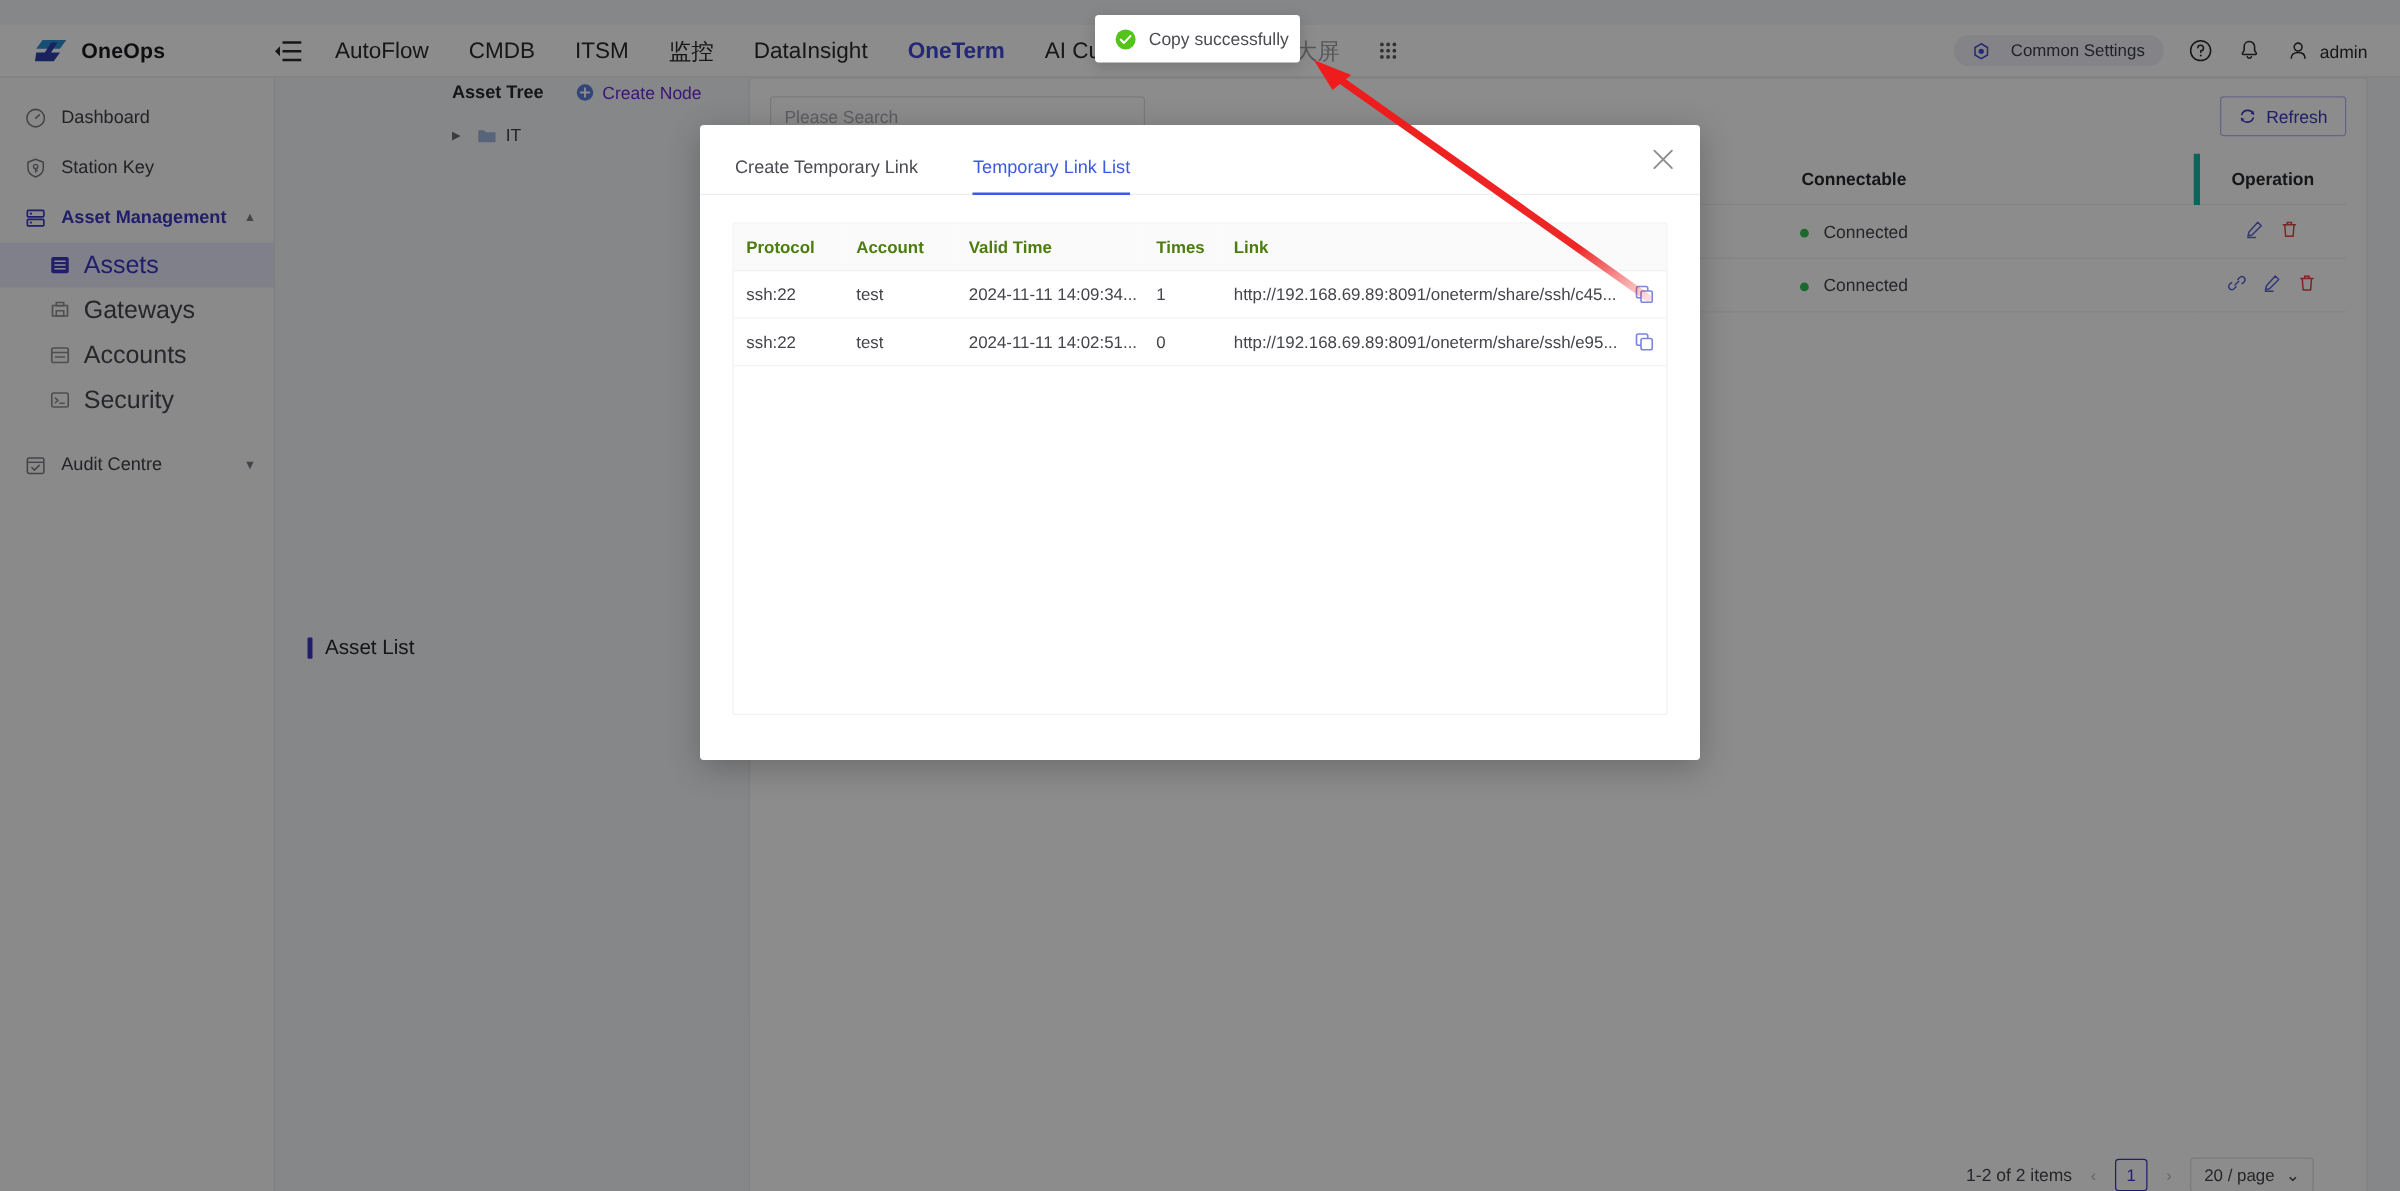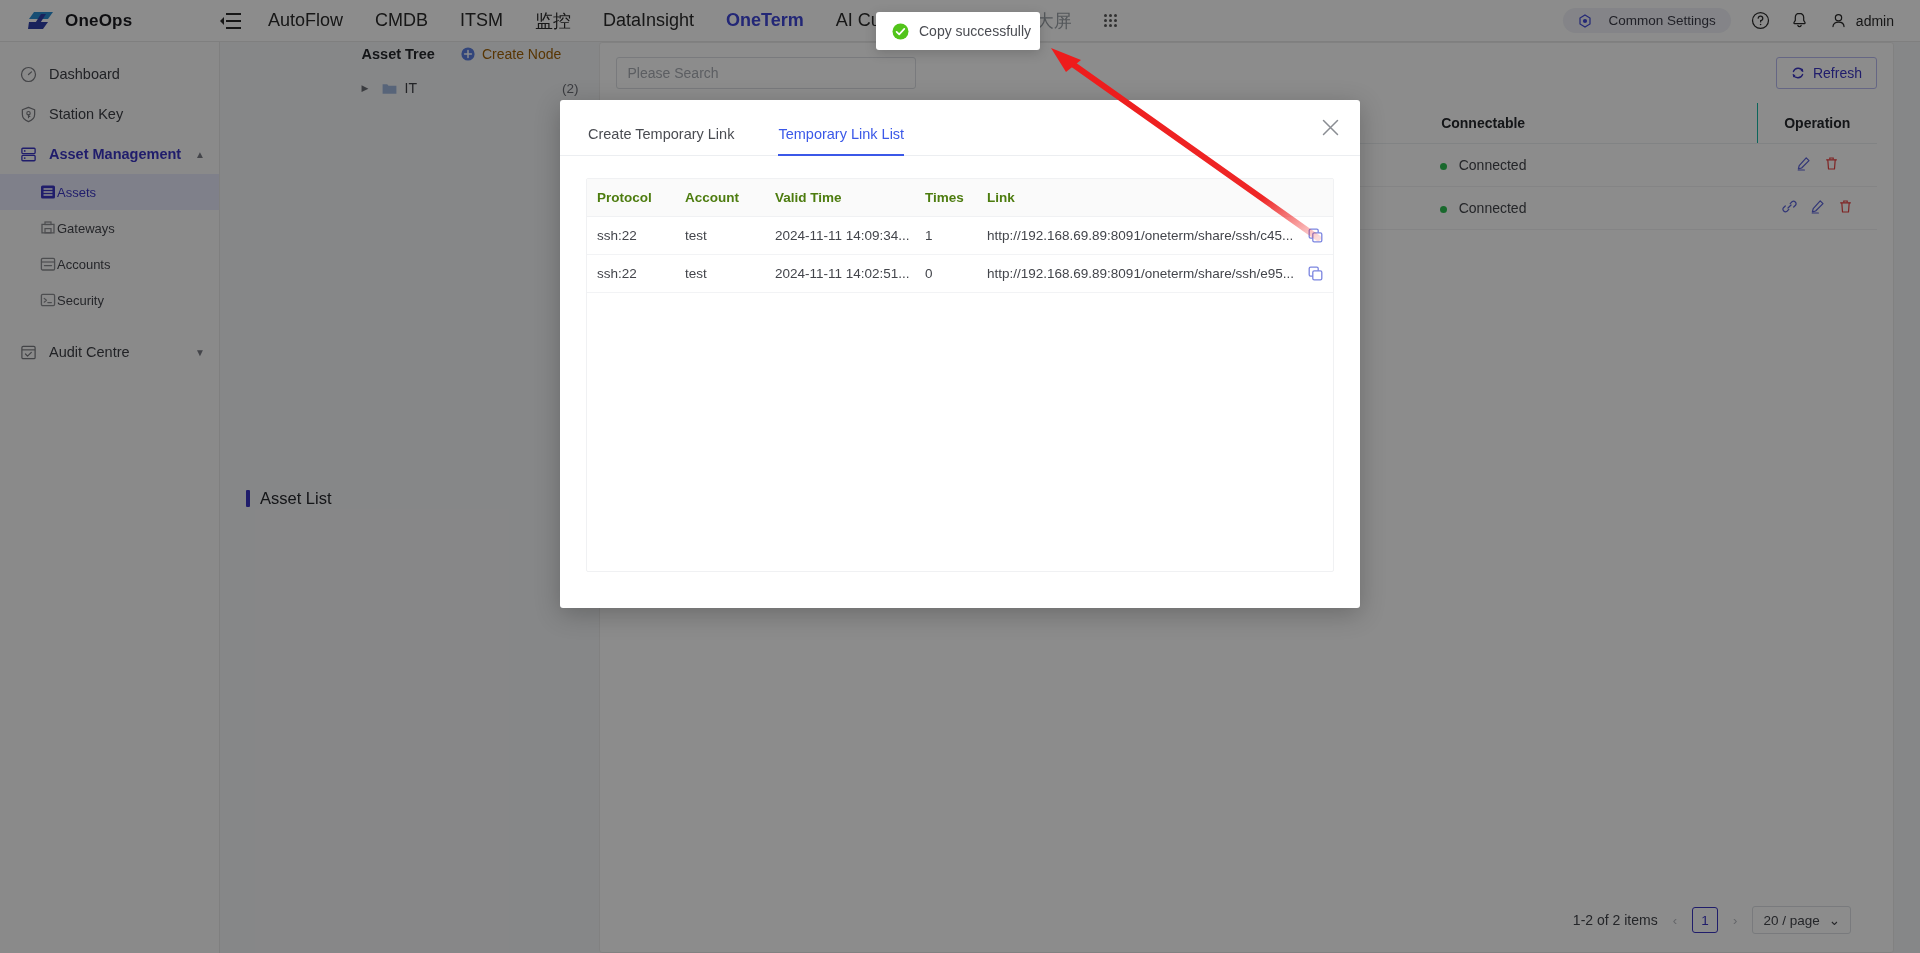--- a/index.html
+++ b/index.html
@@ -21,20 +21,21 @@
     position: absolute; inset: 0;
     background: rgba(0,0,0,0.45);
     z-index: 50;
   }
 
   
   .header {
     position: relative; height: 42px; background: #ffffff;
     display: flex; align-items: center;
     border-bottom: 1px solid #e8e8e8;
+    margin-top: 20px;
   }
   .brand {
     width: 220px; display: flex; align-items: center; gap: 11px;
     padding-left: 28px; flex: none;
   }
   .brand-logo { width: 26px; height: 20px; flex: none; }
   .brand-name { font-size: 17px; font-weight: bold; color: #1b1b1f; letter-spacing: .2px; }
   .collapse-btn {
     width: 22px; height: 18px; margin-right: 26px;
     display: flex; align-items: center; flex: none;
@@ -67,40 +68,40 @@
   .side-item {
     display: flex; align-items: center; gap: 12px;
     height: 40px; padding: 0 14px 0 20px;
     font-size: 14.5px; color: #3e4046;
   }
   .side-item .ic { width: 17px; height: 17px; flex: none; opacity: .72; }
   .side-item.group-open { color: #3b36c4; font-weight: bold; }
   .side-item.group-open .ic { opacity: 1; }
   .side-item .caret { margin-left: auto; font-size: 10px; color: #7c7f87; }
   .side-sub {
-    display: flex; align-items: center; gap: 1px;
-    height: 36px; padding-left: 40px; font-size: 13px; color: #45474d;
+    display: flex; align-items: center; gap: 11px;
+    height: 36px; padding-left: 40px; font-size: 20px; color: #45474d;
   }
   .side-sub .ic { width: 16px; height: 16px; flex: none; opacity: .62; }
   .side-sub.selected { background: #e7e9fb; color: #3b36c4; }
   .side-sub.selected .ic { opacity: 1; }
 
   .content { flex: 1; display: flex; flex-direction: row; min-width: 0; position: relative; }
   .page-title-row {
     display: flex; align-items: center; gap: 10px;
     padding: 16px 0 14px 26px;
   }
   .title-bar-accent { width: 4px; height: 17px; background: #3b36c4; border-radius: 1px; }
   .page-title { font-size: 16.5px; color: #26282d; }
 
   .panes { flex: 1; display: flex; padding: 0 26px 0 26px; gap: 0; min-height: 0; }
   .tree-pane { width: 225px; flex: none; padding-top: 4px; }
   .tree-head { display: flex; align-items: center; gap: 0; padding: 0 4px 12px 4px; }
   .tree-head-title { font-size: 14.5px; font-weight: bold; color: #26282d; }
-  .create-node { margin-left: 26px; display: flex; align-items: center; gap: 7px; font-size: 14px; color: #a16207; }
+  .create-node { margin-left: 26px; display: flex; align-items: center; gap: 7px; font-size: 14px; color: #6d28d9; }
   .plus-ic { width: 14px; height: 14px; }
   .tree-row { display: flex; align-items: center; gap: 8px; padding: 6px 4px; font-size: 14px; color: #3e4046; }
   .tree-arrow { width: 12px; color: #6b6e75; font-size: 9px; }
   .folder-ic { width: 15px; height: 13px; }
   .tree-count { margin-left: auto; font-size: 13.5px; color: #6b6e75; }
 
   .splitter { width: 16px; flex: none; position: relative; }
   .grip { position: absolute; top: 406px; left: 5px; display: flex; gap: 3px; }
   .grip i { width: 2px; height: 22px; background: #6f7177; display: block; }
 
@@ -117,21 +118,21 @@
   }
   .refresh-btn {
     margin-left: auto; height: 32px; border: 1px solid #b9bbf0; border-radius: 3px;
     display: flex; align-items: center; gap: 8px; padding: 0 14px;
     color: #3b36c4; font-size: 14px; background: #fff;
   }
   .bg-table { width: 100%; border-collapse: collapse; table-layout: fixed; }
   .bg-table th {
     font-size: 14px; font-weight: bold; color: #26282d; text-align: left;
     padding: 11px 12px; border-bottom: 1px solid #eceef1; background: #fff;
-    border-right: 1px solid #14b8a6;
+    border-right: 5px solid #14b8a6;
   }
   .bg-table td {
     font-size: 14px; color: #43454b; padding: 12px;
     border-bottom: 1px solid #f0f1f3;
   }
   .bg-table th.c-check, .bg-table td.c-check { width: 46px; border-right: none; }
   .bg-table th.c-conn, .bg-table td.c-conn { text-align: center; }
   .bg-table th.c-op, .bg-table td.c-op { width: 120px; text-align: center; border-right: none; }
   .cbox { width: 15px; height: 15px; border: 1px solid #c9ccd2; border-radius: 2px; display: inline-block; }
   .dot-green { width: 7px; height: 7px; border-radius: 50%; background: #2fbf53; display: inline-block; margin-right: 8px; vertical-align: middle; }

